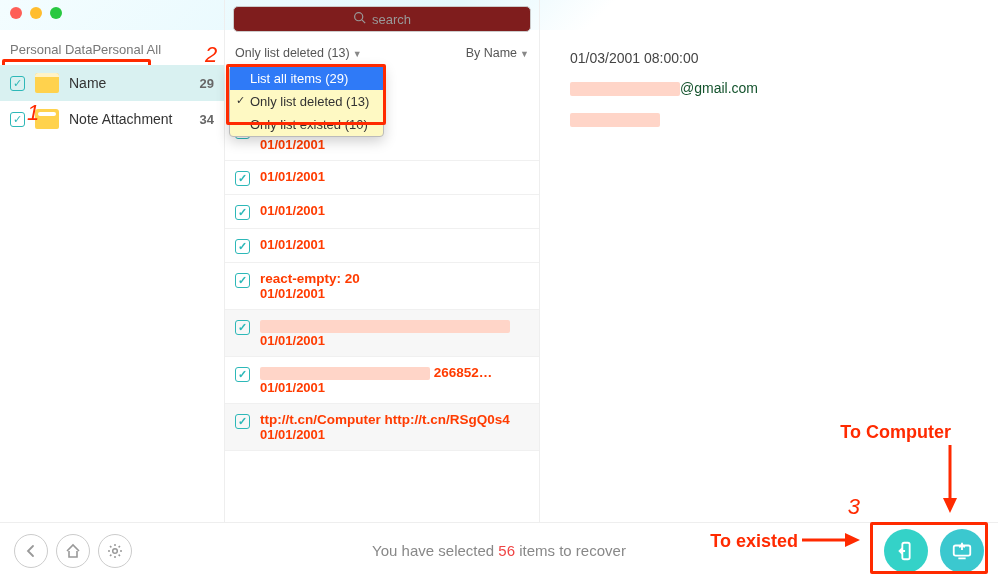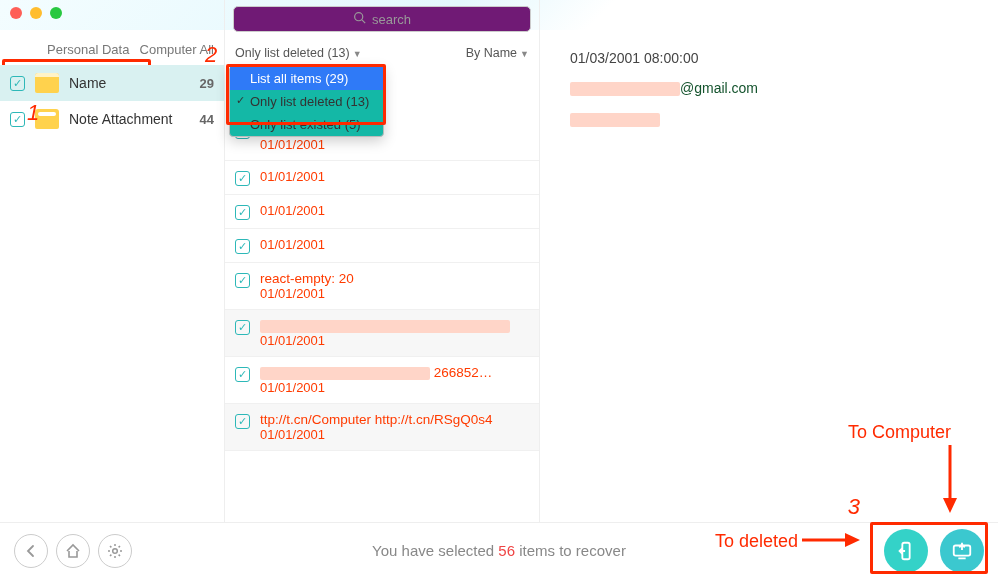--- a/index.html
+++ b/index.html
@@ -10,38 +10,38 @@
   .dot { width: 12px; height: 12px; border-radius: 50%; }
   .dot.red { background:#fe5f57; } .dot.amber { background:#ffbd2e; } .dot.green { background:#28c840; }
 
   .top-swirl { position:absolute; top:0; left:0; right:0; height:30px;
     background: linear-gradient(135deg,#e8fbff 0%,#c9f1fb 45%,#ffffff 60%); opacity:.5; }
 
   .layout { display:flex; height:calc(100% - 56px); position:relative; }
 
   
   .sidebar { width:225px; border-right:1px solid #eee; padding-top:36px; position:relative; }
-  .sb-head { display:flex; justify-content:space-between; font-size:13px; color:#777; padding:6px 10px 8px 10px;margin-left:37px; }
+  .sb-head { display:flex; justify-content:flex-start; font-size:13px; color:#777; padding:6px 10px 8px 10px; }
   .sb-item { display:flex; align-items:center; gap:10px; padding:8px 10px; font-size:14px; color:#333; position:relative; }
   .sb-item.selected { background:#d9f1f1; }
   .sb-count { margin-left:auto; color:#666; font-size:13px;font-weight:bold; }
   .sb-check { width:15px; height:15px; border:1.5px solid #2db8b8; border-radius:3px; color:#2db8b8; display:flex; align-items:center; justify-content:center; font-size:11px; }
   .sb-ico { width:24px; height:20px; background:#ffd24d; border-radius:3px 3px 2px 2px; position:relative; }
   .sb-ico.note::before { content:""; position:absolute; top:0; left:0; right:0; height:4px; background:#fff3c7; border-radius:3px 3px 0 0; }
   .sb-ico.attach::after { content:""; position:absolute; left:3px; top:3px; width:18px; height:4px; background:#fff; border-radius:2px; }
 
   .red-box { border:3px solid #ff2a00; border-radius:2px; }
 
   
   .mid { width:315px; border-right:1px solid #eee; display:flex; flex-direction:column; }
-  .search-wrap { margin:6px 8px; height:26px; border:1px solid #ccc; border-radius:5px; background:#701a75; display:flex; align-items:center; justify-content:center; gap:6px; color:#999; font-size:13px; }
+  .search-wrap { margin:6px 8px; height:26px; border:1px solid #ccc; border-radius:5px; background:#7f1d1d; display:flex; align-items:center; justify-content:center; gap:6px; color:#999; font-size:13px; }
   .filters { display:flex; justify-content:space-between; padding:8px 10px 6px 10px; font-size:12.5px; color:#555; position:relative; }
   .caret { font-size:9px; color:#888; margin-left:3px; }
 
-  .dd { position:absolute; top:28px; left:4px; width:155px; background:#14b8a6; border:1px solid #bbb; border-radius:4px; box-shadow:0 4px 14px rgba(0,0,0,.2); z-index:5; font-size:13px; }
+  .dd { position:absolute; top:28px; left:4px; width:155px; background:#fef9c3; border:1px solid #bbb; border-radius:4px; box-shadow:0 4px 14px rgba(0,0,0,.2); z-index:5; font-size:13px; }
   .dd-row { padding:4px 8px 4px 20px; position:relative; color:#333; }
   .dd-row.sel { background:#2f7af7; color:#fff; }
   .dd-row.chk::before { content:"✓"; position:absolute; left:6px; font-size:11px; }
 
   .list { flex:1; overflow:hidden; }
   .row { display:flex; align-items:flex-start; gap:10px; padding:8px 10px; border-bottom:1px solid #f0f0f0; font-size:13.5px; }
   .row.alt { background:#f7f7f7; }
   .row-check { width:15px; height:15px; margin-top:2px; border:1.5px solid #2db8b8; border-radius:3px; color:#2db8b8; display:flex; align-items:center; justify-content:center; font-size:11px; flex-shrink:0; }
   .row-body { flex:1; min-width:0; }
   .row-title { color:#ff3b00; white-space:nowrap; overflow:hidden; text-overflow:ellipsis; }
@@ -57,57 +57,57 @@
   .footer { position:absolute; bottom:0; left:0; right:0; height:56px; border-top:1px solid #eee; display:flex; align-items:center; padding:0 14px; background:#fff; }
   .nav-btn { width:34px; height:34px; border:1.5px solid #ccc; border-radius:50%; display:flex; align-items:center; justify-content:center; color:#888; font-size:16px; margin-right:8px; }
   .status { position:absolute; left:50%; transform:translateX(-50%); color:#888; font-size:15px; }
   .status .num { color:#ef4444; }
   .export-btns { margin-left:auto; display:flex; gap:12px; }
   .round-btn { width:44px; height:44px; border-radius:50%; display:flex; align-items:center; justify-content:center; color:#fff; }
   .round-btn svg { width:22px; height:22px; stroke:#fff; fill:none; stroke-width:2; }
   .rb1 { background:#34d2c8; } .rb2 { background:#3bc8cf; }
 
   
-  .anno { position:absolute; color:#ff2a00; font-size:18px; font-weight:400; pointer-events:none; }
+  .anno { position:absolute; color:#ff2a00; font-size:18px; font-weight:700; pointer-events:none; }
   .arrow { position:absolute; pointer-events:none; }
   .arrow svg { overflow:visible; }
 
   .step-num { position:absolute; color:#ff2a00; font-size:22px; font-weight:400; font-style:italic; pointer-events:none; }
 </style>
 </head>
 <body>
 
 <div class="top-swirl"></div>
 <div class="win-dots">
   <div class="dot red"></div>
   <div class="dot amber"></div>
   <div class="dot green"></div>
 </div>
 
 <div class="layout">
 
   <div class="sidebar">
     <div class="sb-head">
       <span>Personal Data</span>
-      <span>Computer All</span>
+      <span>Personal All</span>
     </div>
 
     <div style="position:absolute; top:59px; left:2px; width:149px; height:33px;" class="red-box"></div>
 
     <div class="sb-item selected">
       <span class="sb-check">✓</span>
       <span class="sb-ico note"></span>
       <span>Name</span>
       <span class="sb-count">29</span>
     </div>
     <div class="sb-item">
       <span class="sb-check">✓</span>
       <span class="sb-ico attach"></span>
       <span>Note Attachment</span>
-      <span class="sb-count">44</span>
+      <span class="sb-count">34</span>
     </div>
 
     <span class="step-num" style="top:100px; left:27px;">1</span>
   </div>
 
   <div class="mid">
     <div class="search-wrap">
       <span>
         <svg width="13" height="13" viewBox="0 0 16 16">
             <circle cx="7" cy="7" r="5" fill="none" stroke="#999" stroke-width="1.5"></circle>
@@ -123,25 +123,25 @@
       </span>
       <span>
         <span>By Name</span><span class="caret">▼</span>
       </span>
 
       <div style="position:absolute; top:26px; left:1px; width:160px; height:61px; z-index:6;" class="red-box"></div>
 
       <div class="dd">
         <div class="dd-row sel">List all items (29)</div>
         <div class="dd-row chk">Only list deleted (13)</div>
-        <div class="dd-row">Only list existed (5)</div>
-      </div>
-    </div>
-
-    <div class="list" style="margin-top:48px;">
+        <div class="dd-row">Only list existed (10)</div>
+      </div>
+    </div>
+
+    <div class="list" style="margin-top:48px;font-weight:bold;">
       <div class="row">
         <span class="row-check">✓</span>
         <div class="row-body">
           <div class="row-title">react-empty: 20</div>
           <div class="row-date">01/01/2001</div>
         </div>
       </div>
       <div class="row">
         <span class="row-check">✓</span>
         <div class="row-body">
@@ -244,21 +244,21 @@
 </div>
 
 <span class="anno" style="top:422px; right:47px;">To Computer</span>
 <div class="arrow" style="top:445px; right:38px;">
   <svg width="20" height="70">
       <line x1="10" y1="0" x2="10" y2="55" stroke="#ff2a00" stroke-width="3"></line>
       <polygon points="10,68 3,53 17,53" fill="#ff2a00"></polygon>
     </svg>
 </div>
 
-<span class="anno" style="bottom:26px; right:200px;">To deleted</span>
+<span class="anno" style="bottom:26px; right:200px;">To existed</span>
 <div class="arrow" style="bottom:24px; right:136px;">
   <svg width="60" height="20">
       <line x1="0" y1="10" x2="45" y2="10" stroke="#ff2a00" stroke-width="3"></line>
       <polygon points="58,10 43,3 43,17" fill="#ff2a00"></polygon>
     </svg>
 </div>
 
 <span class="step-num" style="bottom:58px; right:138px;">3</span>
 
 </body></html>

